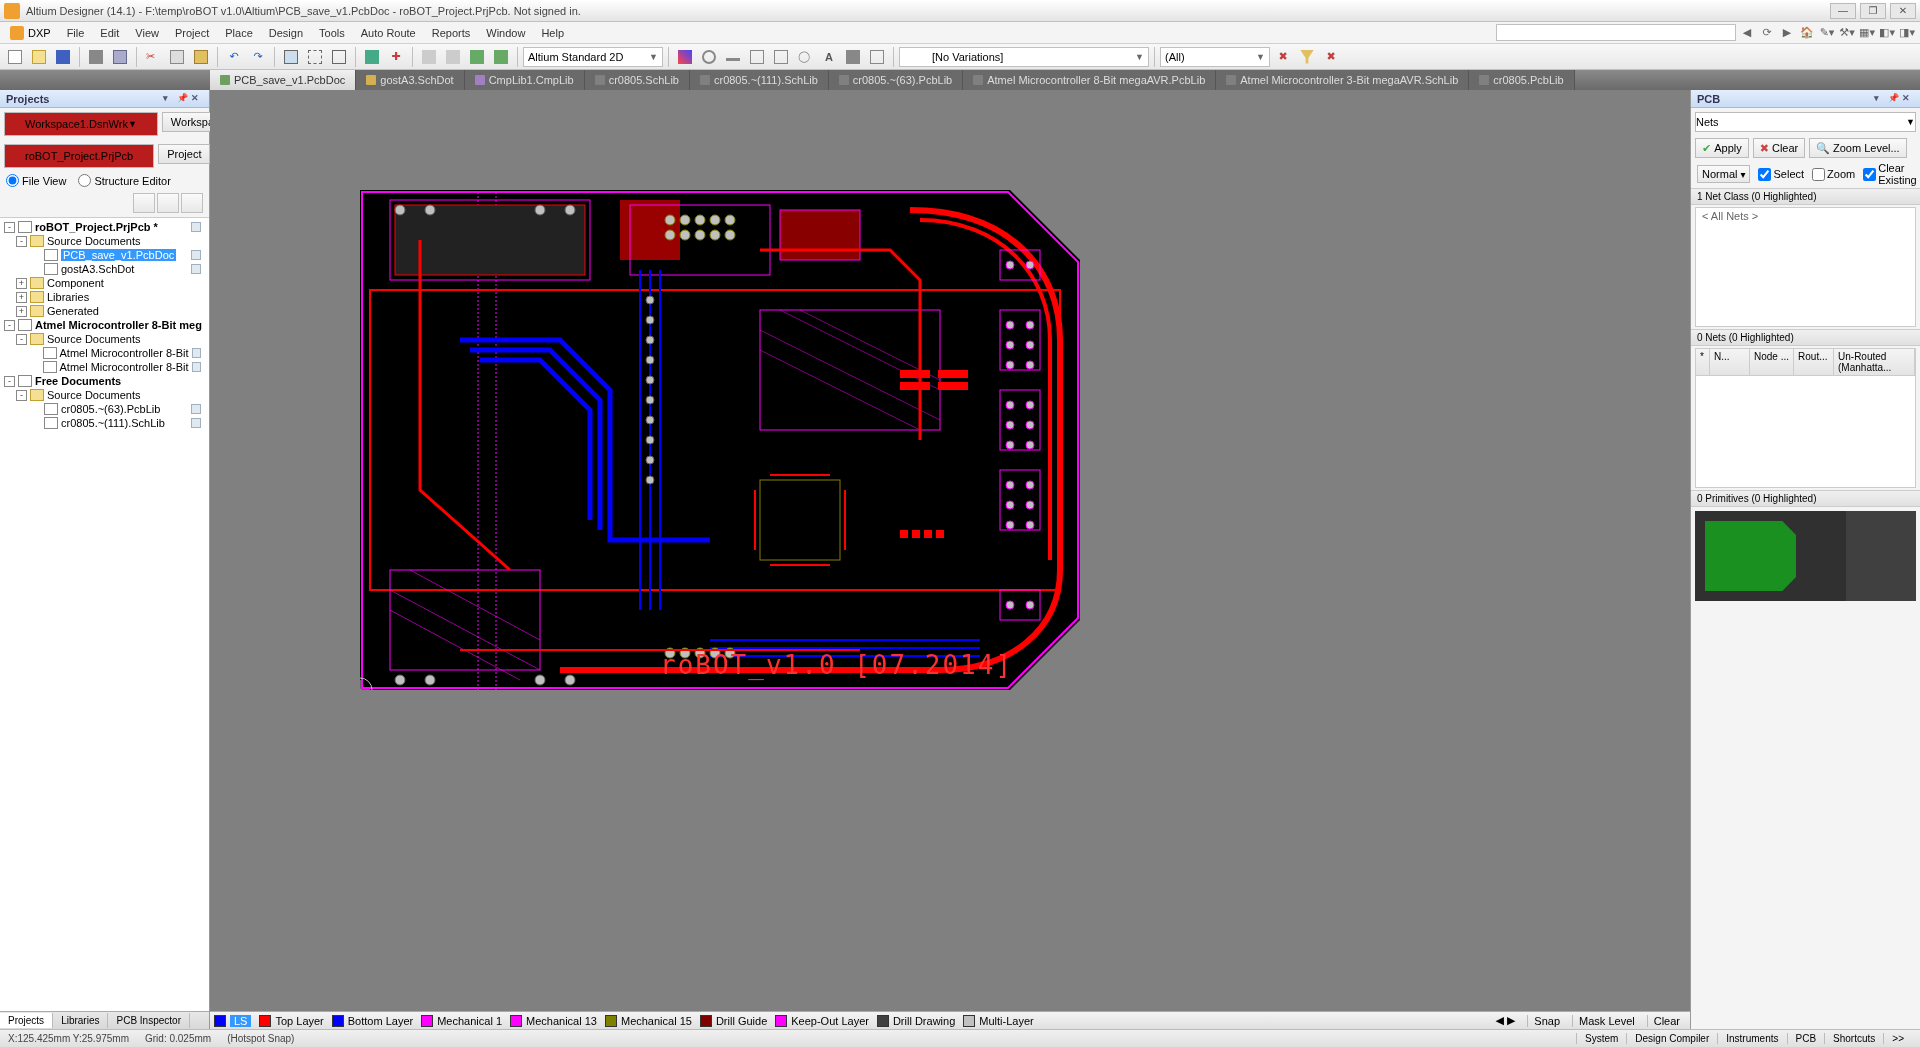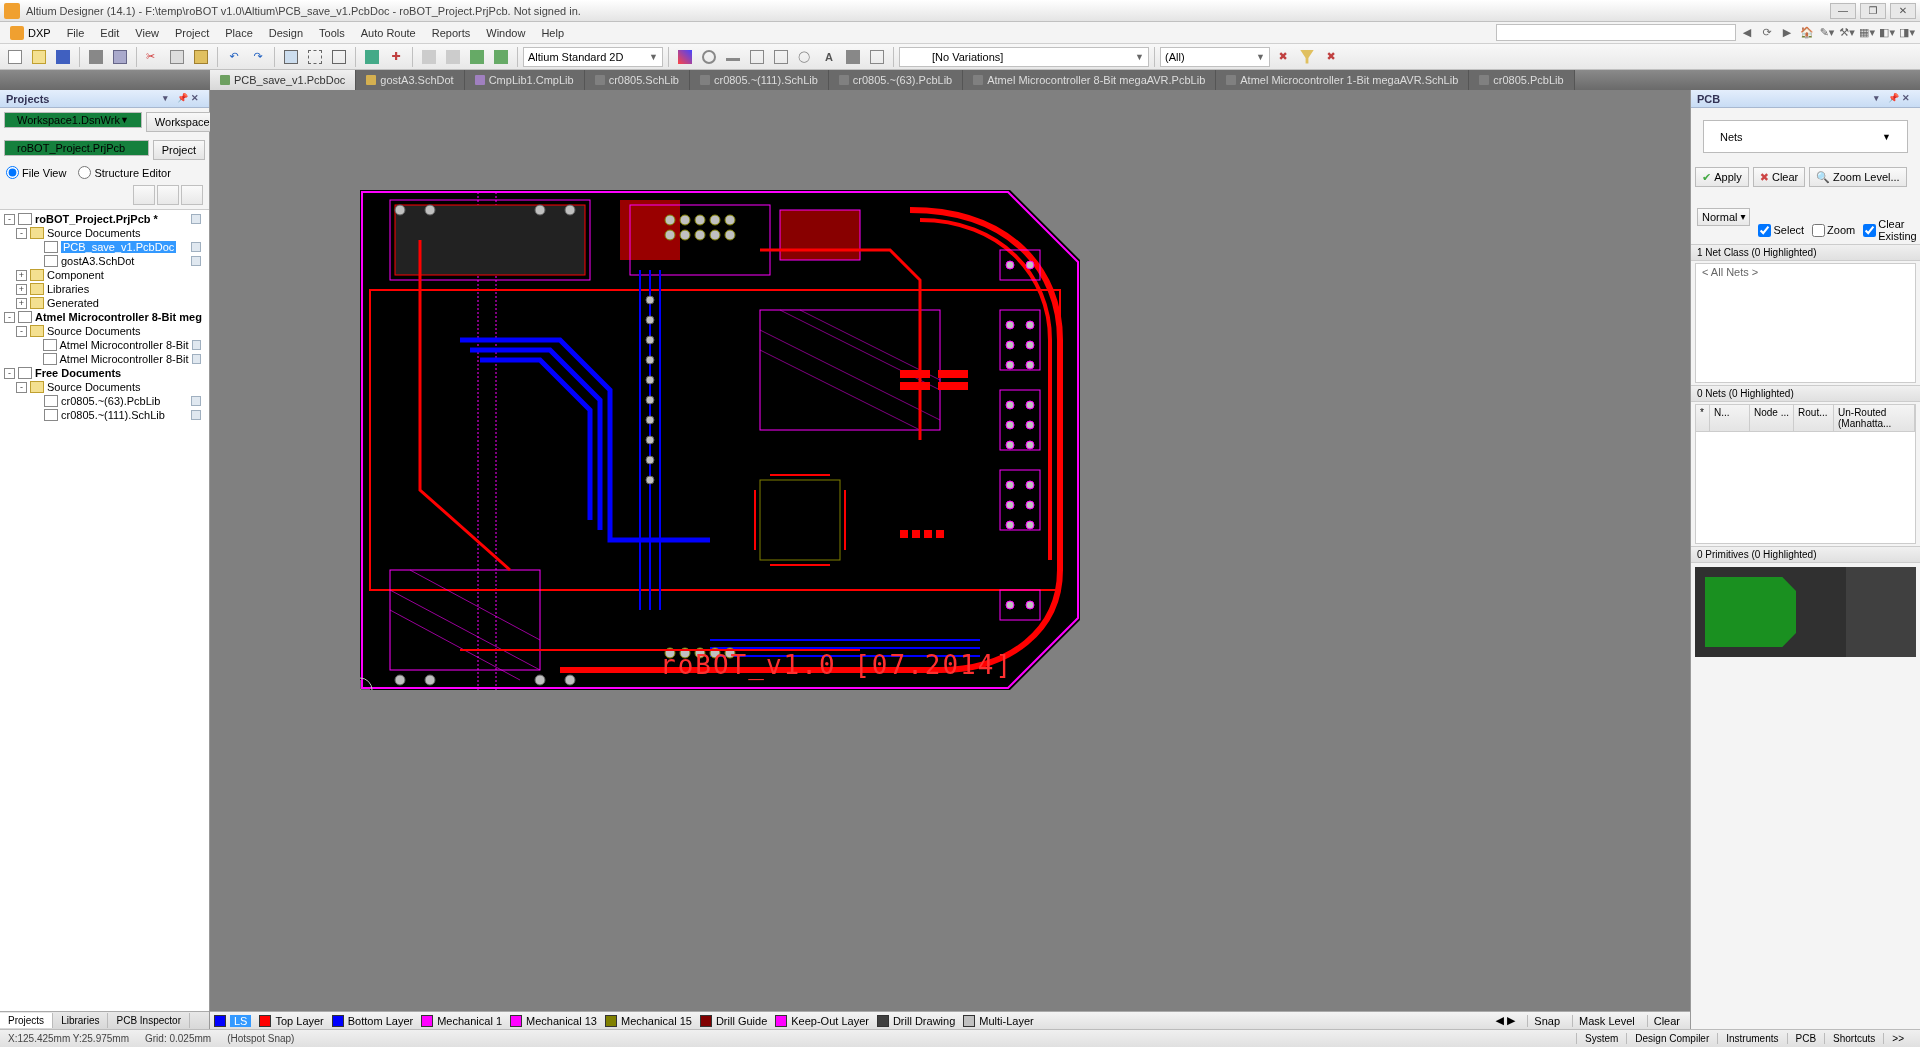--- a/index.html
+++ b/index.html
@@ -35,21 +35,21 @@
 .doctab .ti { width:10px;height:10px;border-radius:1px; }
 
 
 .mainrow { flex:1; display:flex; overflow:hidden; }
 .leftpanel { width: 210px; background:#f4f4f4; border-right:1px solid #999; display:flex;flex-direction:column; }
 .panelhdr { height:18px; background:linear-gradient(#e4eefc,#c8dcf4); padding:0 6px; display:flex;align-items:center; font-weight:bold; color:#335; border-bottom:1px solid #a8b8d0; }
 .panelhdr .pbtns{margin-left:auto;display:flex;gap:2px;}
 .panelhdr .pbtn{width:12px;height:12px;font-size:9px;color:#557;}
 
 .wsrow { display:flex; gap:4px; padding:4px; }
-.wsrow .sel { flex:1; height:16px; border:1px solid #bbb; background:#15803d; padding:0 12px; display:flex;align-items:center; }
+.wsrow .sel { flex:1; height:24px; border:1px solid #bbb; background:#b91c1c; padding:0 20px; display:flex;align-items:center; }
 .wsrow .btn { height:20px; padding:0 8px; border:1px solid #bbb; background:linear-gradient(#f8f8f8,#e4e4e4); display:flex;align-items:center;}
 .radiorow{padding:2px 6px;display:flex;gap:12px;align-items:center;}
 .radiorow label{display:flex;align-items:center;gap:3px;justify-content:center;}
 .iconrow{padding:4px 6px;display:flex;gap:2px;justify-content:flex-end;border-bottom:1px solid #ccc;}
 .iconrow .ib{width:22px;height:20px;border:1px solid #c0c0c0;background:linear-gradient(#fafafa,#e8e8e8);}
 
 .tree { flex:1; overflow:auto; background:#fff; padding:2px; }
 .tnode { display:flex;align-items:center; padding:1px 2px; gap:3px; white-space:nowrap; }
 .tnode .tw{width:11px;height:11px;border:1px solid #888;display:flex;align-items:center;justify-content:center;font-size:9px;color:#444;line-height:1;}
 .tnode .ticon{width:14px;height:12px;}
@@ -67,25 +67,25 @@
 .pcb-outline { position:absolute; inset:0; }
 .silktext{position:absolute;bottom:10px;left:300px;font-family:monospace;font-size:26px;color:#ff3030;letter-spacing:2px;}
 
 .layerbar { height:18px; background:linear-gradient(#f4f4f4,#e0e0e0); display:flex;align-items:center; padding:0 4px; gap:8px; border-top:1px solid #aaa;}
 .layeritem{display:flex;align-items:center;gap:4px;font-size:10px;}
 .layerswatch{width:12px;height:12px;border:1px solid #333;}
 .layerbar .right{margin-left:auto;display:flex;gap:6px;align-items:center;}
 
 
 .rightpanel { width: 230px; background:#f4f4f4; border-left:1px solid #999; display:flex;flex-direction:column;}
-.rcombo{margin:12px;height:33px;border:1px solid #bbb;background:#fff;display:flex;align-items:center;padding:0 16px;}
+.rcombo{margin:4px;height:20px;border:1px solid #bbb;background:#fff;display:flex;align-items:center;padding:0 0;}
 .rbtnrow{display:flex;gap:4px;padding:2px 4px;}
 .rbtn{height:20px;padding:0 6px;border:1px solid #bbb;background:linear-gradient(#fafafa,#e8e8e8);display:flex;align-items:center;gap:3px;font-size:10px;}
 .rchkrow{display:flex;gap:8px;padding:2px 6px;align-items:center;font-size:10px;}
-.rchkrow label{display:flex;align-items:center;gap:2px;margin-top:27px;}
+.rchkrow label{display:flex;align-items:center;gap:2px;}
 .sectionhdr{background:linear-gradient(#f0f0f0,#e0e0e0);padding:2px 6px;border-top:1px solid #ccc;border-bottom:1px solid #ccc;font-size:10px;}
 .listbox{flex:0 0 auto;background:#fff;border:1px solid #ccc;margin:2px 4px;}
 .gridhdr{display:flex;background:linear-gradient(#f4f4f4,#e4e4e4);border-bottom:1px solid #ccc;}
 .gridhdr .c{padding:2px 4px;border-right:1px solid #ccc;font-size:10px;overflow:hidden;}
 .minimap{margin-top:auto;height:90px;background:#303030;margin:4px;display:flex;}
 .minimap .board{flex:1;position:relative;}
 .minimap .boardshape{position:absolute;left:10px;top:10px;right:50px;bottom:10px;background:#1a9020;clip-path:polygon(0 0,85% 0,100% 20%,100% 80%,85% 100%,0 100%);}
 .minimap .side{width:70px;background:#404040;}
 
 
@@ -274,21 +274,21 @@
     <div class="doctab">
       <div class="ti" style="background: rgb(128, 128, 128);"></div>
       <span>cr0805.~(63).PcbLib</span>
     </div>
     <div class="doctab">
       <div class="ti" style="background: rgb(128, 128, 128);"></div>
       <span>Atmel Microcontroller 8-Bit megaAVR.PcbLib</span>
     </div>
     <div class="doctab">
       <div class="ti" style="background: rgb(128, 128, 128);"></div>
-      <span>Atmel Microcontroller 1-Bit megaAVR.SchLib</span>
+      <span>Atmel Microcontroller 3-Bit megaAVR.SchLib</span>
     </div>
     <div class="doctab">
       <div class="ti" style="background: rgb(128, 128, 128);"></div>
       <span>cr0805.PcbLib</span>
     </div>
   </div>
 
 <div class="mainrow">
 
   <div class="leftpanel">

